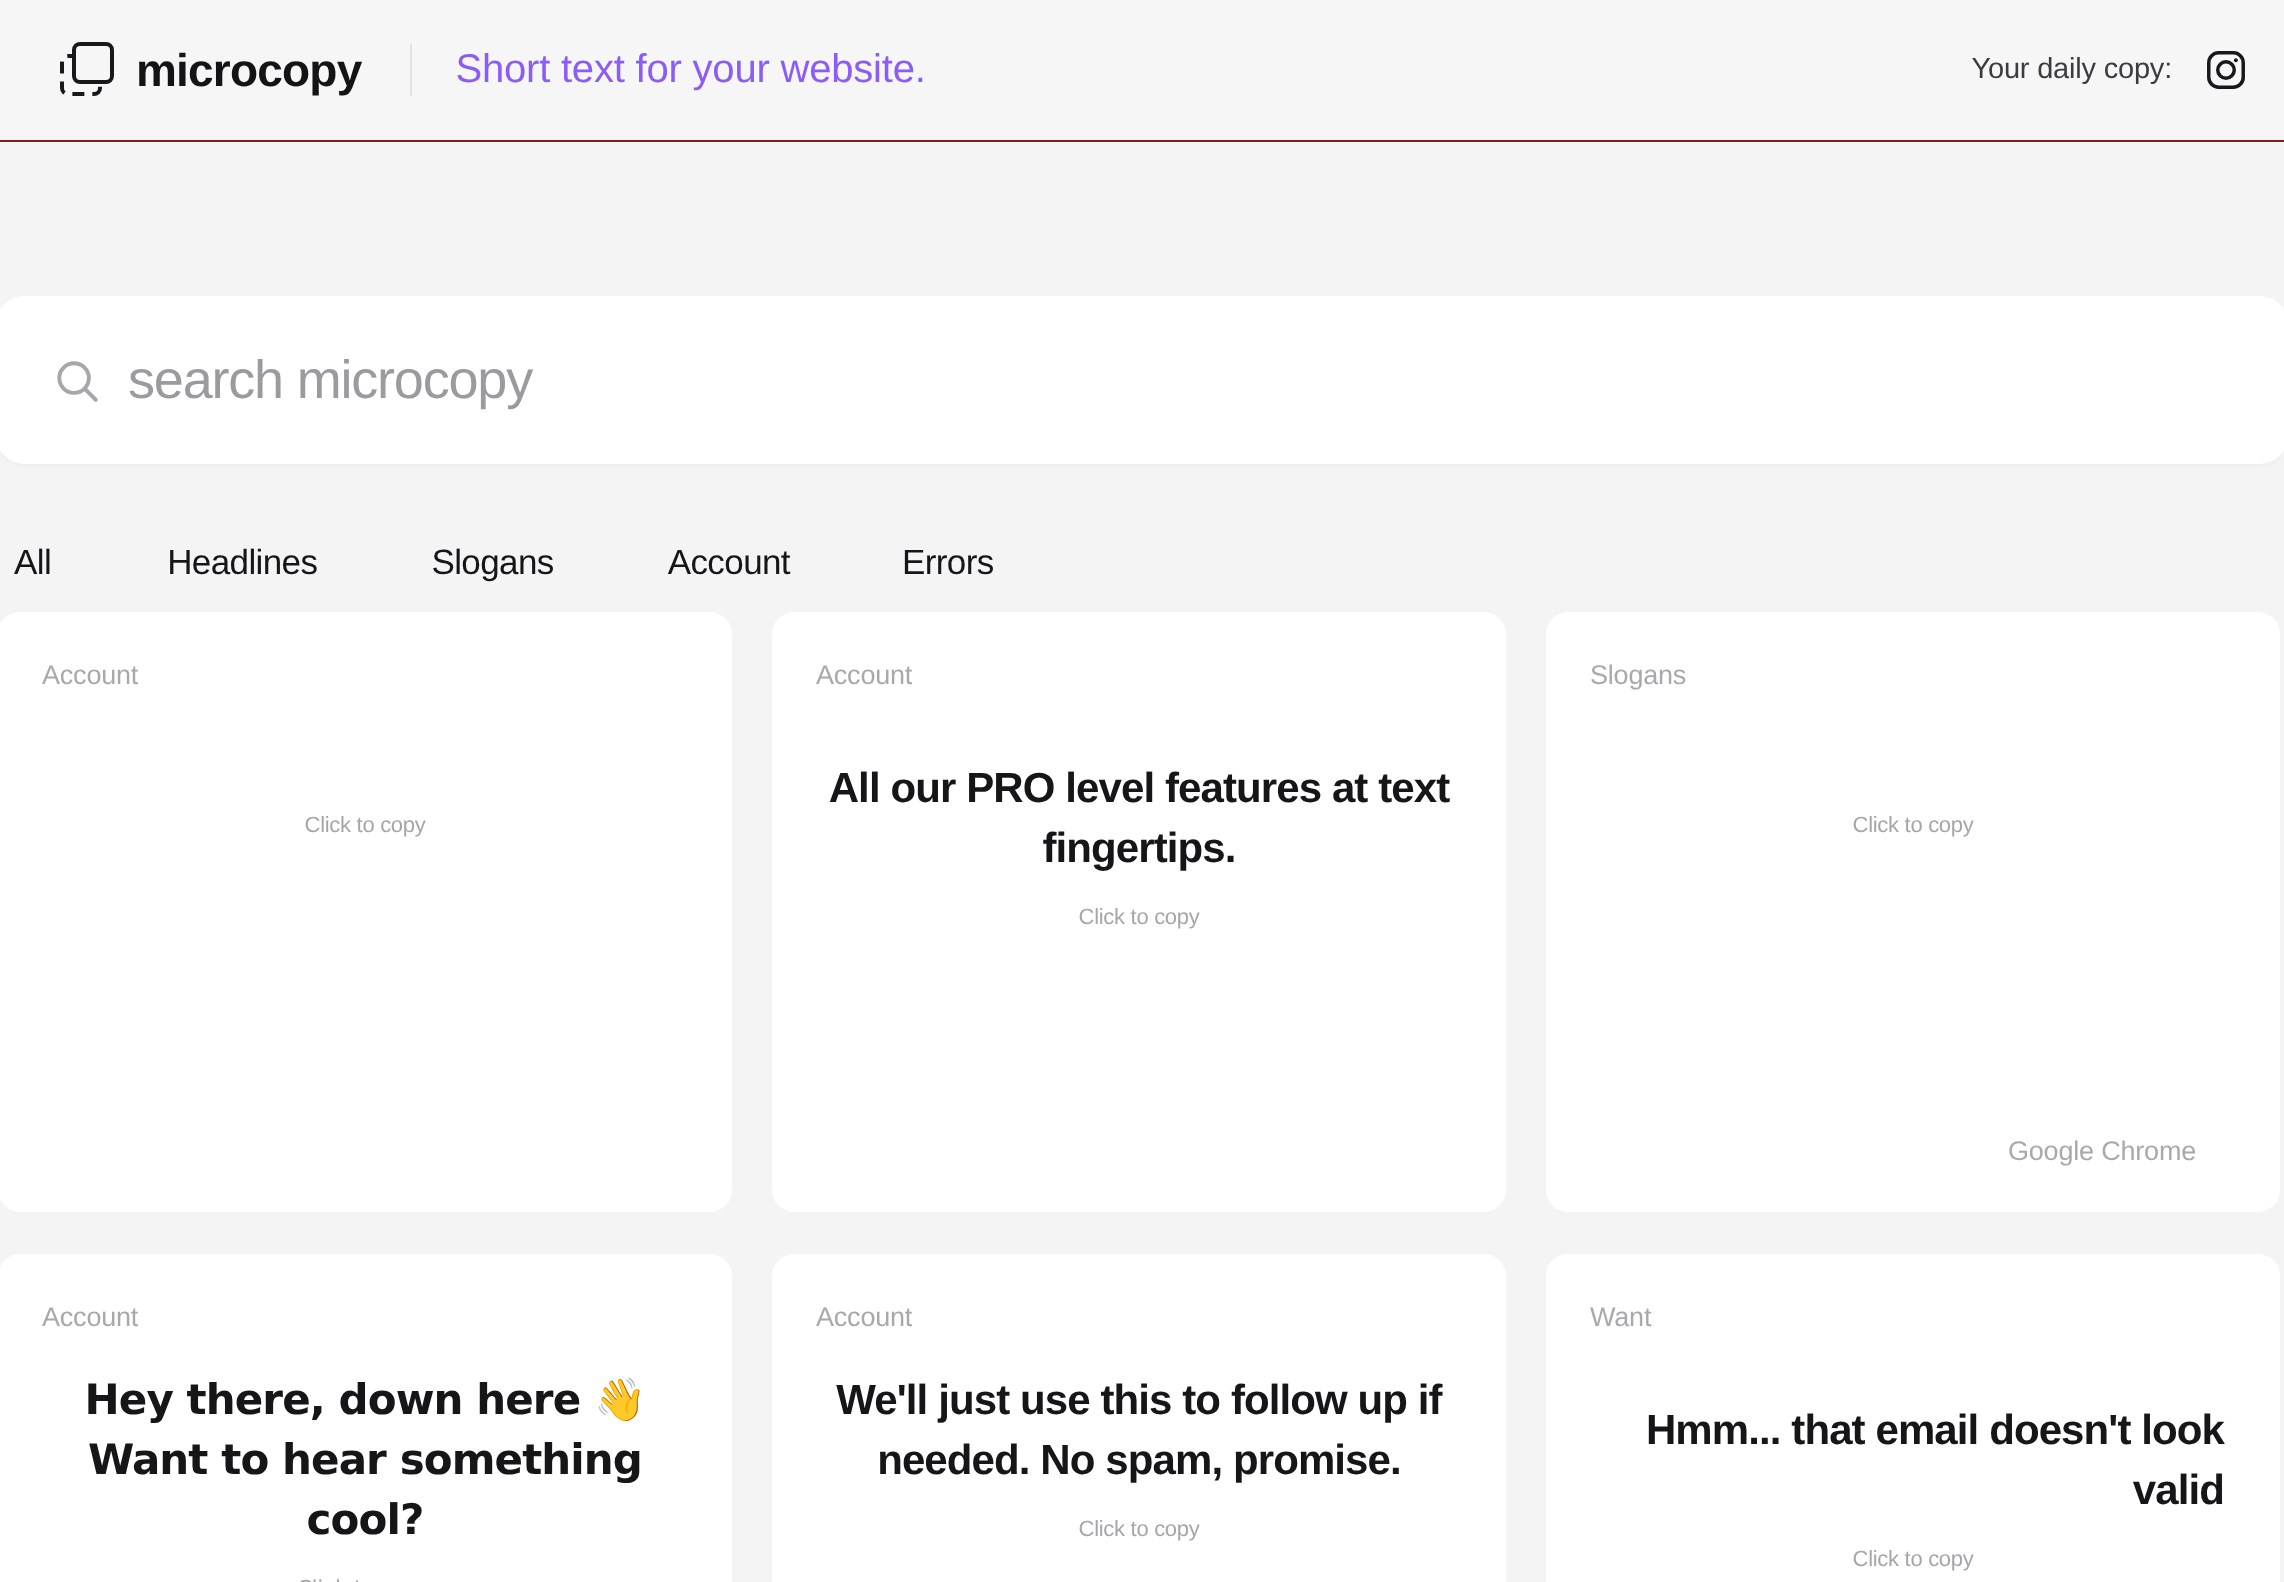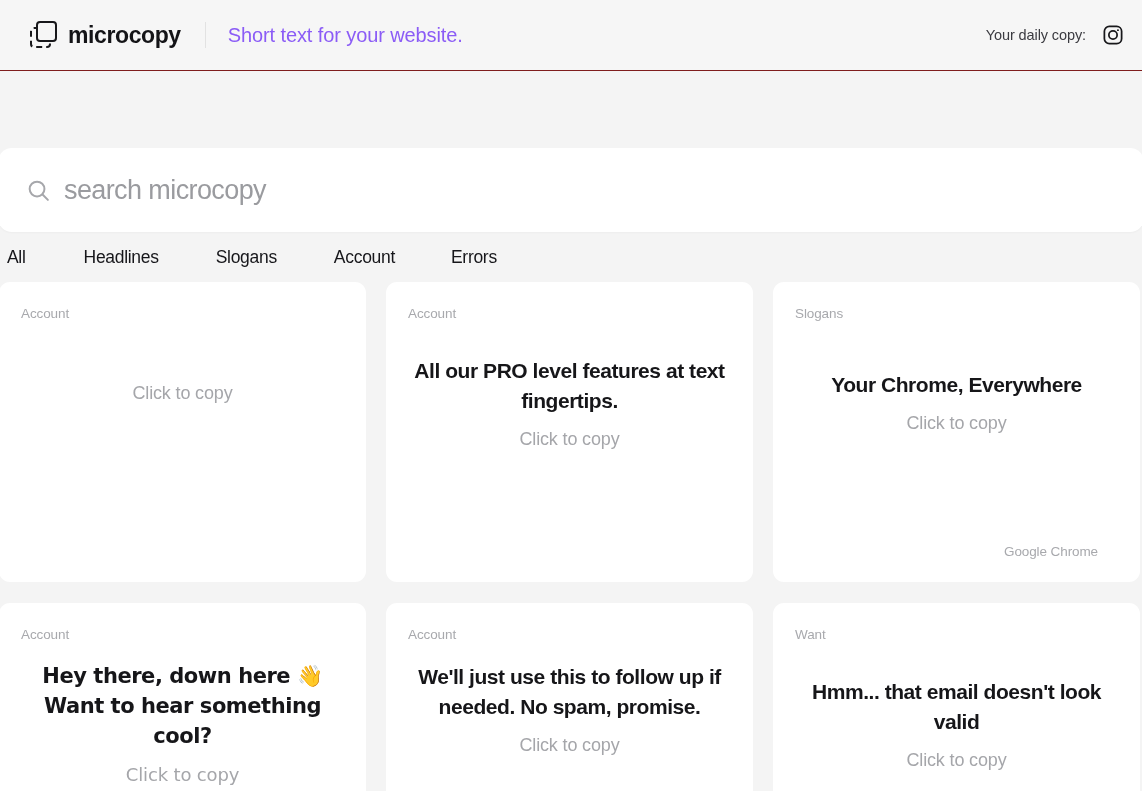--- a/index.html
+++ b/index.html
@@ -102,20 +102,21 @@
   }
   .search-input::placeholder { color: #9a9b9f; opacity: 1; }
 
   
   .tabs {
     display: flex;
     align-items: center;
     height: 50px;
     padding-left: 7px;
     gap: 0;
+    margin-top: 24px;
   }
   .tab {
     font-size: 17.5px;
     color: #16161a;
     letter-spacing: -0.3px;
     cursor: pointer;
     white-space: nowrap;
     margin-right: 58px;
   }
   .tab:nth-child(1) { margin-right: 58px; }
@@ -158,21 +159,21 @@
   .card-text {
     font-size: 21px;
     font-weight: 700;
     color: #161619;
     line-height: 1.42;
     letter-spacing: -0.45px;
     padding: 0 6px;
   }
   .card-hint {
     margin-top: 13px;
-    font-size: 18px;
+    font-size: 11px;
     color: #a5a6aa;
     letter-spacing: -0.15px;
   }
   .card-source {
     position: absolute;
     right: 42px;
     bottom: 23px;
     font-size: 13.5px;
     color: #a8a9ad;
     letter-spacing: -0.1px;
@@ -236,21 +237,20 @@
     <span class="card-category">Account</span>
     <div class="card-body" style="top:74px;">
       <div class="card-text">All our PRO level features at text fingertips.</div>
       <div class="card-hint">Click to copy</div>
     </div>
   </div>
 
   <div class="card">
     <span class="card-category">Slogans</span>
     <div class="card-body">
-      <div class="card-text">Your Chrome, Everywhere</div>
       <div class="card-hint">Click to copy</div>
     </div>
     <span class="card-source">Google Chrome</span>
   </div>
 
   <div class="card">
     <span class="card-category">Account</span>
     <div class="card-body emoji" style="top:59px;">
       <div class="card-text emoji">Hey there, down here 👋 Want to hear something cool?</div>
       <div class="card-hint">Click to copy</div>
@@ -261,18 +261,18 @@
     <span class="card-category">Account</span>
     <div class="card-body" style="top:59px;">
       <div class="card-text">We'll just use this to follow up if needed. No spam, promise.</div>
       <div class="card-hint">Click to copy</div>
     </div>
   </div>
 
   <div class="card">
     <span class="card-category">Want</span>
     <div class="card-body" style="top:74px;">
-      <div class="card-text" style="text-align:center;">Hmm... that email doesn't look valid</div>
+      <div class="card-text" style="text-align:right;">Hmm... that email doesn't look valid</div>
       <div class="card-hint">Click to copy</div>
     </div>
   </div>
 
 </div>
 
 </body></html>

